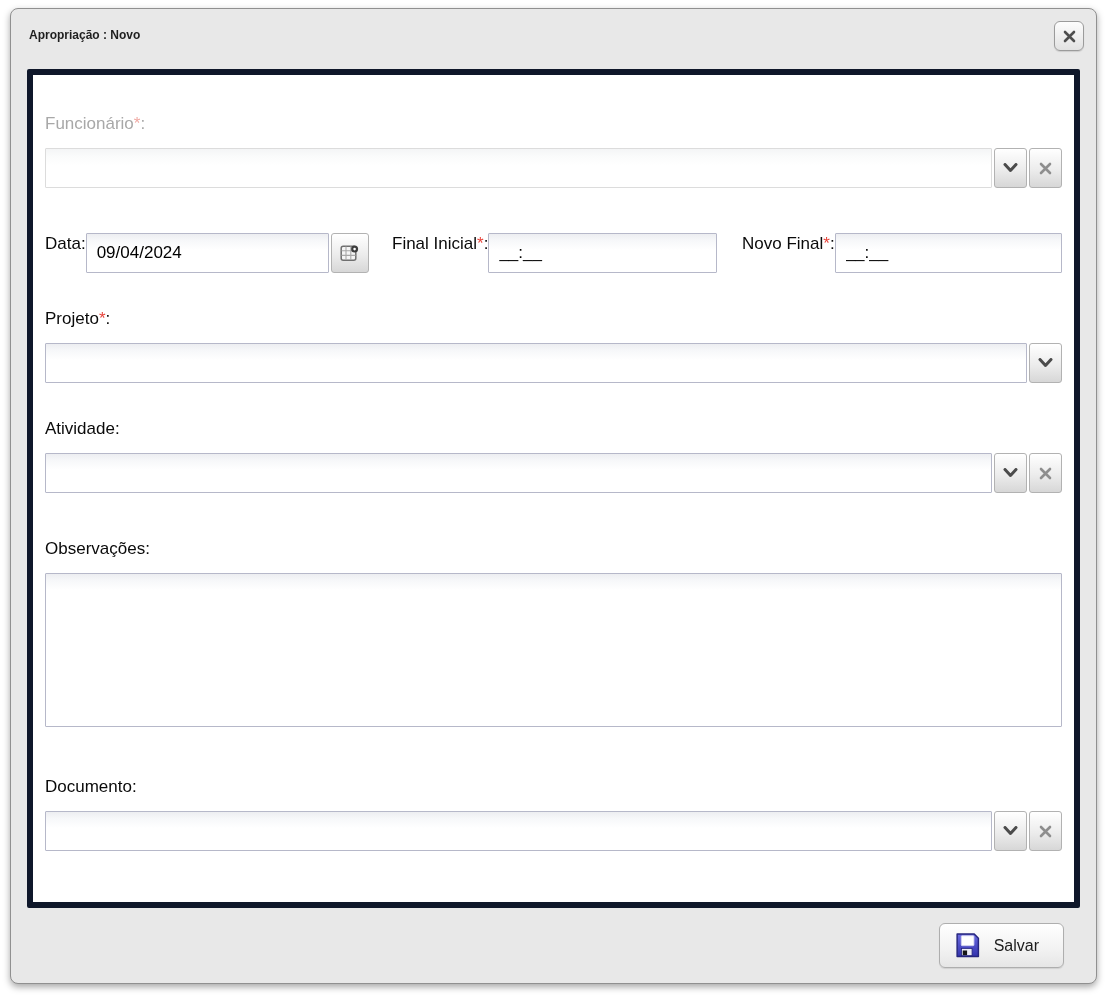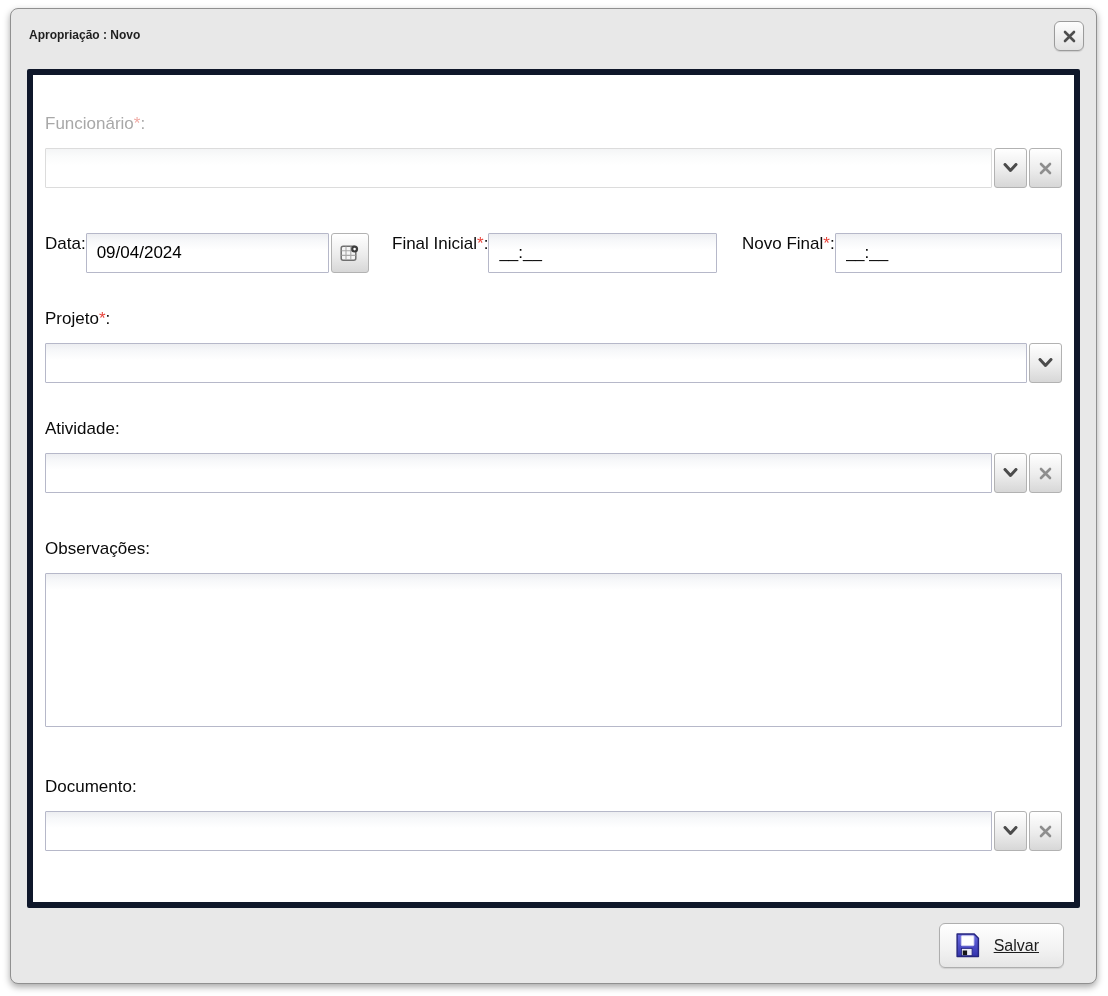--- a/index.html
+++ b/index.html
@@ -69,21 +69,21 @@
   }
   .footer {
     flex:1; display:flex; align-items:center; justify-content:flex-end;
     padding-right:32px;
   }
   .save-btn {
     height:45px; display:flex; align-items:center; gap:13px;
     padding:0 24px 0 14px; border:1px solid #aeaeae; border-radius:6px;
     background:linear-gradient(180deg,#ffffff 0%,#f3f3f3 55%,#e6e6e6 100%);
     font-family:"Liberation Sans", sans-serif; font-size:16px; color:#1c1c1c;
-    cursor:pointer; box-shadow:0 1px 1px rgba(0,0,0,.10);text-decoration:underline;
+    cursor:pointer; box-shadow:0 1px 1px rgba(0,0,0,.10);
   }
   .icon-wrap { display:flex; align-items:center; justify-content:center; }
 </style>
 </head>
 <body>
 
 <div class="stage">
   <div class="window">
 
     <div class="titlebar">

